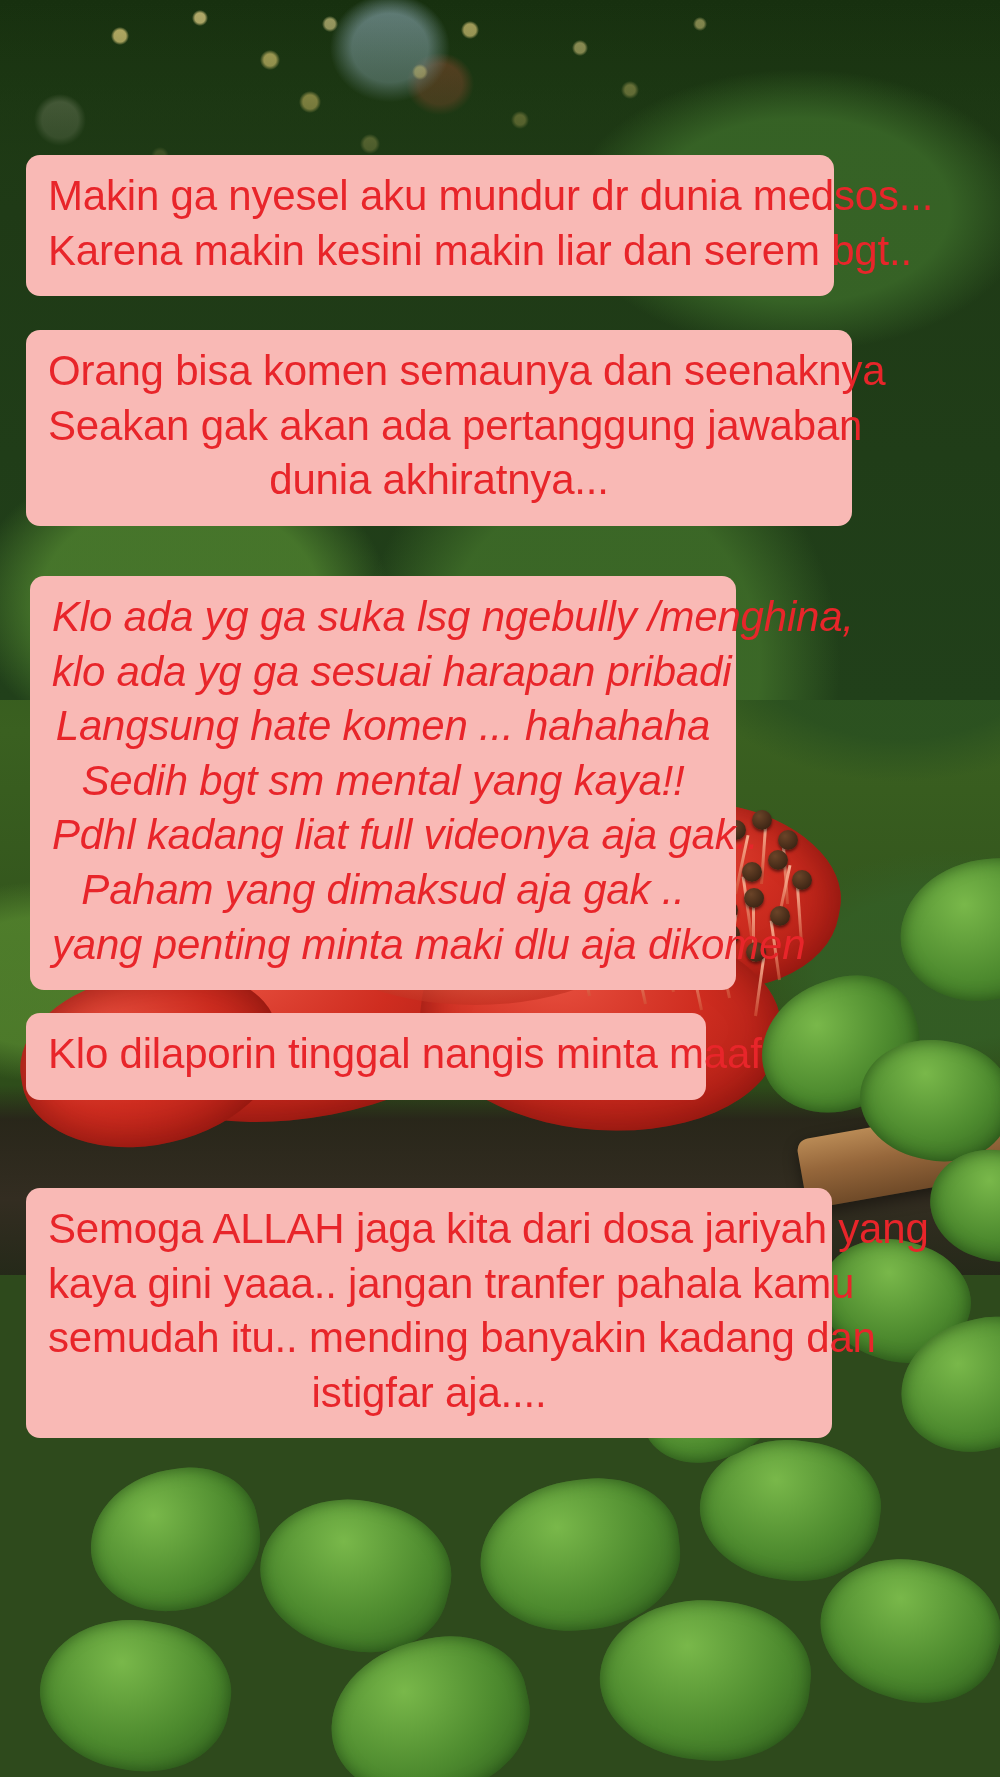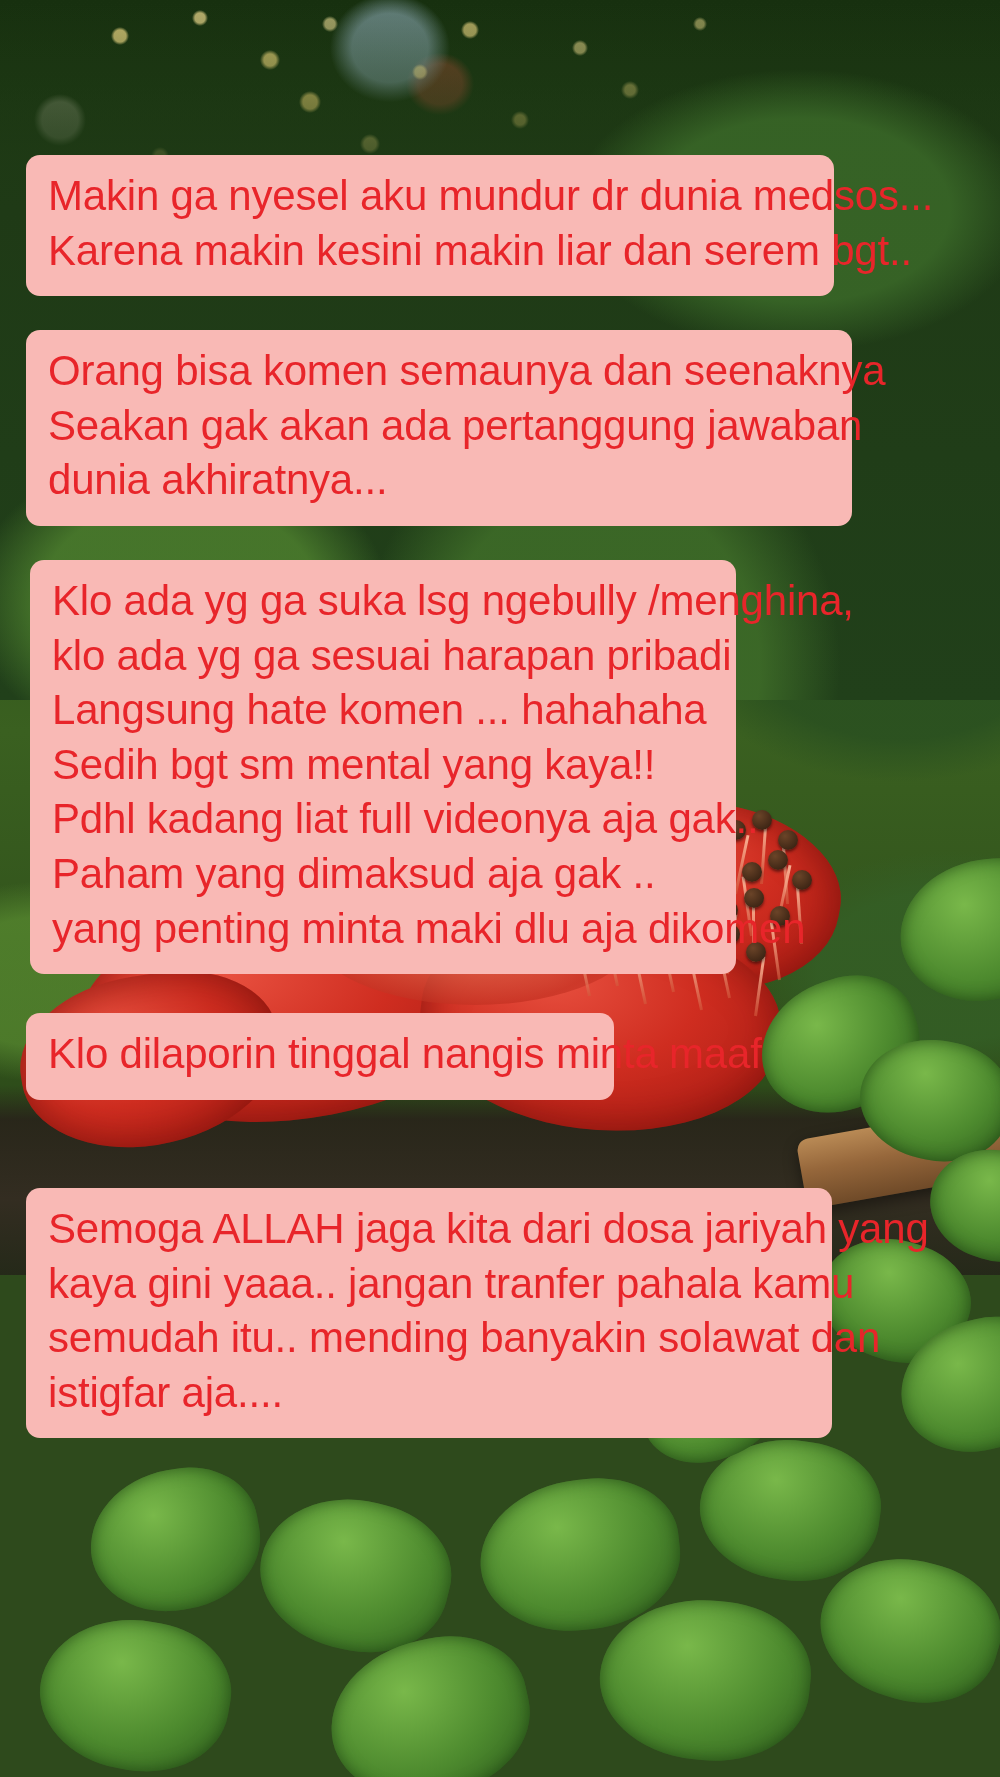--- a/index.html
+++ b/index.html
@@ -6,20 +6,21 @@
     margin: 0;
     padding: 0;
     background: #000;
   }
   #story {
     position: relative;
     width: 1000px;
     height: 1777px;
     overflow: hidden;
     font-family: "Liberation Sans", sans-serif;
+    text-align: center;
   }
 
   
   .bg {
     position: absolute;
     inset: 0;
     background-color: #2e4a1c;
     overflow: hidden;
   }
   .bg-layer {
@@ -147,22 +148,22 @@
     color: #e8252a;
     font-size: 42px;
     line-height: 1.30;
     white-space: pre;
     letter-spacing: -0.2px;
   }
 
   
   #block-0 { left: 26px;  top: 155px;  width: 808px; }
   #block-1 { left: 26px;  top: 330px;  width: 826px; }
-  #block-2 { left: 30px;  top: 560px;  width: 706px; }
-  #block-3 { left: 26px;  top: 1013px; width: 588px; }
+  #block-2 { left: 30px;  top: 576px;  width: 706px; font-style: italic; }
+  #block-3 { left: 26px;  top: 1013px; width: 680px; }
   #block-4 { left: 26px;  top: 1188px; width: 806px; }
 </style>
 </head>
 <body>
 
 <div id="story">
 
   <div class="bg">
     <div class="bg-layer bg-foliage-top"></div>
     <div class="bg-layer bg-foliage-mid"></div>
@@ -274,18 +275,18 @@
         <div class="line">Pdhl kadang liat full videonya aja gak..</div>
         <div class="line">Paham yang dimaksud aja gak ..</div>
         <div class="line">yang penting minta maki dlu aja dikomen</div>
       </div>
     <div class="block" id="block-3">
         <div class="line">Klo dilaporin tinggal nangis minta maaf</div>
       </div>
     <div class="block" id="block-4">
         <div class="line">Semoga ALLAH jaga kita dari dosa jariyah yang</div>
         <div class="line">kaya gini yaaa.. jangan tranfer pahala kamu</div>
-        <div class="line">semudah itu.. mending banyakin solawat dan</div>
+        <div class="line">semudah itu.. mending banyakin kadang dan</div>
         <div class="line">istigfar aja....</div>
       </div>
   </div>
 
 </div>
 
 </body></html>

